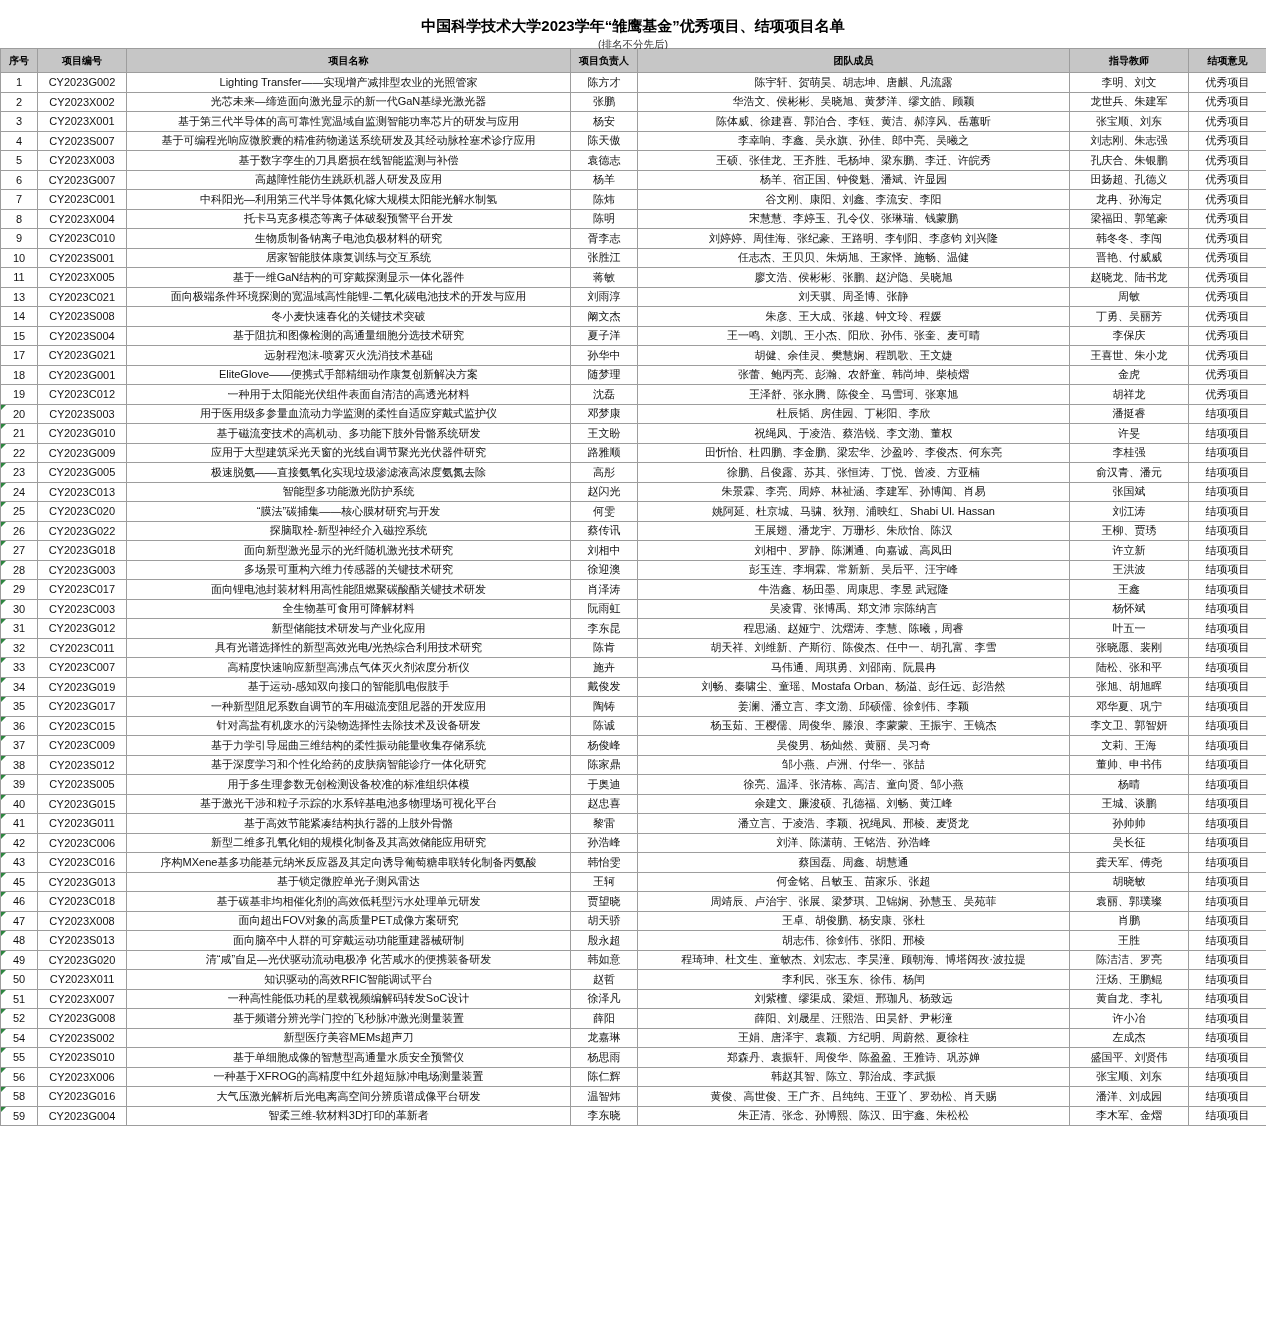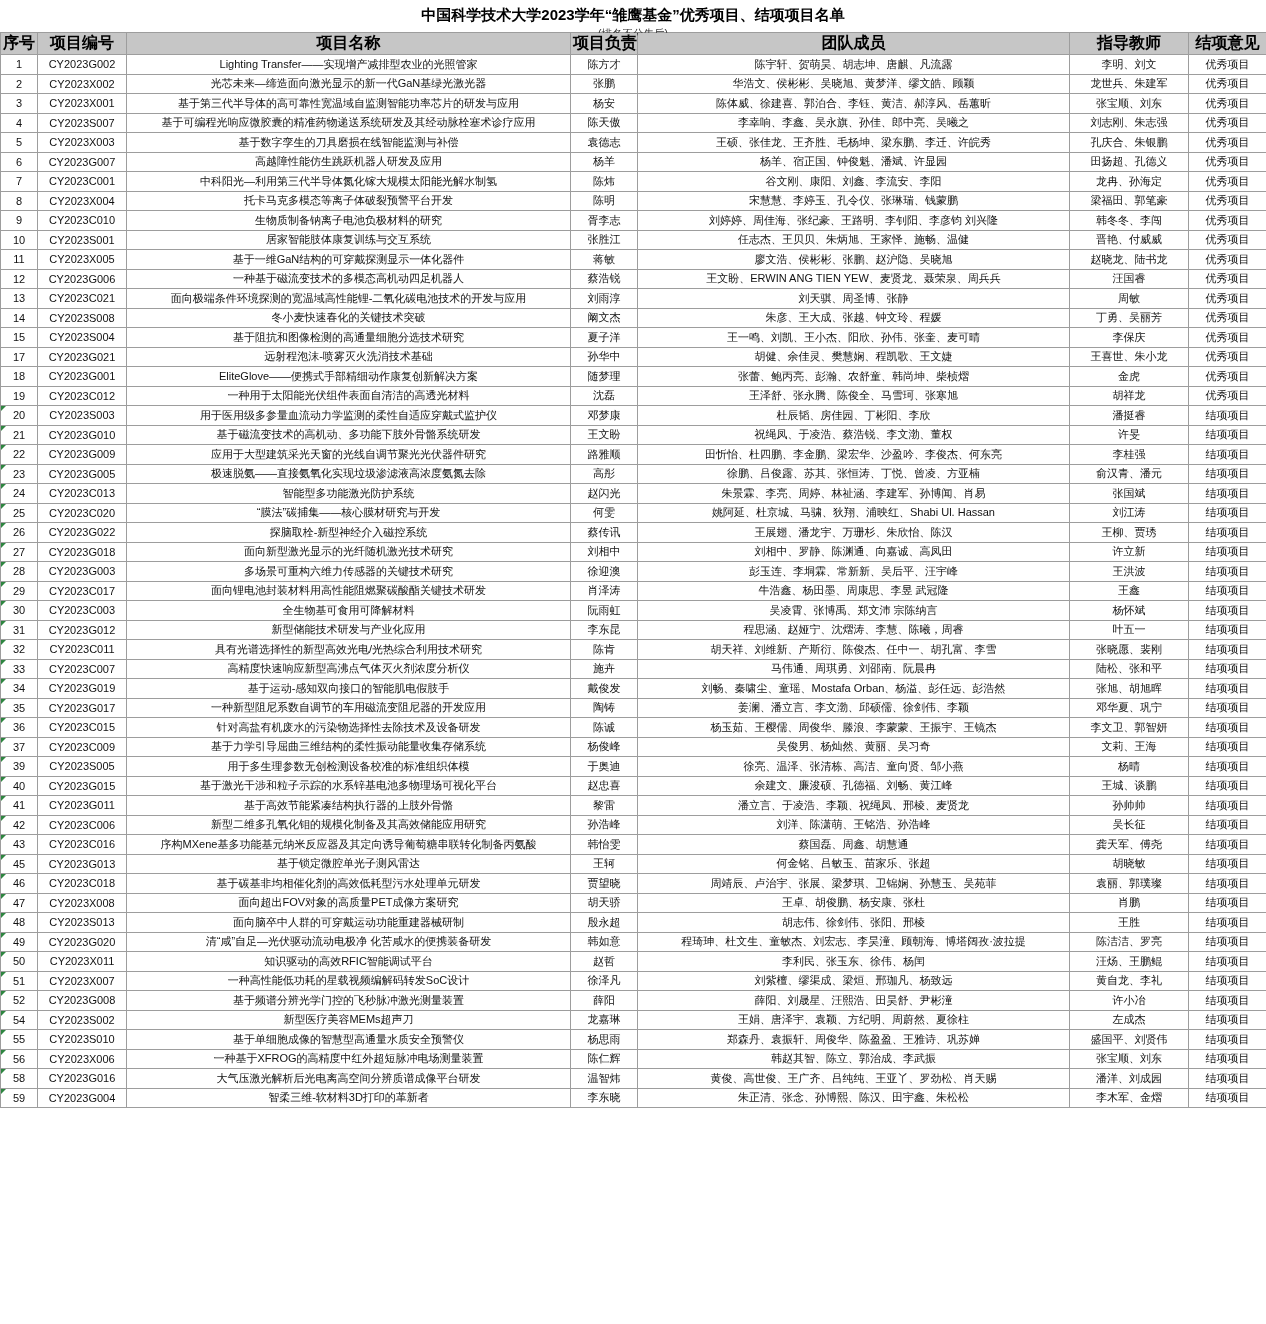--- a/index.html
+++ b/index.html
@@ -1,42 +1,42 @@
 <!DOCTYPE html>
 <html lang="zh"><head>
 <meta charset="utf-8">
 <style>
   html,body{margin:0;padding:0;background:#ffffff;}
   body{
     width:1266px;height:1324px;overflow:hidden;
     font-family:"Liberation Sans","DejaVu Sans",sans-serif;
     color:#1a1a1a;
   }
-  .title-block{height:32px;text-align:center;padding-top:5px;box-sizing:border-box;}
+  .title-block{height:48px;text-align:center;padding-top:16px;box-sizing:border-box;}
   .doc-title{font-size:15px;font-weight:bold;line-height:20px;color:#000;}
   .doc-subtitle{font-size:10.5px;line-height:16px;color:#333;}
   table.sheet{
     border-collapse:collapse;table-layout:fixed;width:1266px;
     font-size:11px;
   }
   table.sheet col.c-no{width:37px;}
   table.sheet col.c-id{width:89px;}
   table.sheet col.c-name{width:444px;}
   table.sheet col.c-leader{width:67px;}
   table.sheet col.c-members{width:432px;}
   table.sheet col.c-advisors{width:119px;}
   table.sheet col.c-status{width:78px;}
   table.sheet th,table.sheet td{
     border:1px solid #9d9d9d;
     text-align:center;vertical-align:middle;
     padding:0 2px;overflow:hidden;white-space:nowrap;
     position:relative;box-sizing:border-box;
   }
   table.sheet thead th{
-    background:#c6c6c6;font-weight:bold;height:16px;font-size:16px;color:#000;
+    background:#c6c6c6;font-weight:bold;height:24px;font-size:10px;color:#000;
   }
   table.sheet tbody td{height:19.5px;background:#ffffff;color:#111;}
   td .flag-tri{
     position:absolute;top:0;left:0;width:0;height:0;
     border-top:5px solid #2e8540;border-right:5px solid transparent;
   }
 </style>
 </head>
 <body>
 
@@ -160,29 +160,20 @@
       <tr>
         <td>11</td>
         <td>CY2023X005</td>
         <td>基于一维GaN结构的可穿戴探测显示一体化器件</td>
         <td>蒋敏</td>
         <td>廖文浩、侯彬彬、张鹏、赵沪隐、吴晓旭</td>
         <td>赵晓龙、陆书龙</td>
         <td>优秀项目</td>
       </tr>
       <tr>
-        <td>12</td>
-        <td>CY2023G006</td>
-        <td>一种基于磁流变技术的多模态高机动四足机器人</td>
-        <td>蔡浩锐</td>
-        <td>王文盼、ERWIN ANG TIEN YEW、麦贤龙、聂荣泉、周兵兵</td>
-        <td>汪国睿</td>
-        <td>优秀项目</td>
-      </tr>
-      <tr>
         <td>13</td>
         <td>CY2023C021</td>
         <td>面向极端条件环境探测的宽温域高性能锂-二氧化碳电池技术的开发与应用</td>
         <td>刘雨淳</td>
         <td>刘天骐、周圣博、张静</td>
         <td>周敏</td>
         <td>优秀项目</td>
       </tr>
       <tr>
         <td>14</td>
@@ -385,20 +376,29 @@
       <tr>
         <td>37<span class="flag-tri" style="border-top-color: rgb(46, 133, 64);"></span></td>
         <td>CY2023C009</td>
         <td>基于力学引导屈曲三维结构的柔性振动能量收集存储系统</td>
         <td>杨俊峰</td>
         <td>吴俊男、杨灿然、黄丽、吴习奇</td>
         <td>文莉、王海</td>
         <td>结项项目</td>
       </tr>
       <tr>
+        <td>38<span class="flag-tri" style="border-top-color: rgb(46, 133, 64);"></span></td>
+        <td>CY2023S012</td>
+        <td>基于深度学习和个性化给药的皮肤病智能诊疗一体化研究</td>
+        <td>陈家鼎</td>
+        <td>邹小燕、卢洲、付华一、张喆</td>
+        <td>董帅、申书伟</td>
+        <td>结项项目</td>
+      </tr>
+      <tr>
         <td>39<span class="flag-tri" style="border-top-color: rgb(46, 133, 64);"></span></td>
         <td>CY2023S005</td>
         <td>用于多生理参数无创检测设备校准的标准组织体模</td>
         <td>于奥迪</td>
         <td>徐亮、温泽、张清栋、高洁、童向贤、邹小燕</td>
         <td>杨晴</td>
         <td>结项项目</td>
       </tr>
       <tr>
         <td>40<span class="flag-tri" style="border-top-color: rgb(46, 133, 64);"></span></td>

